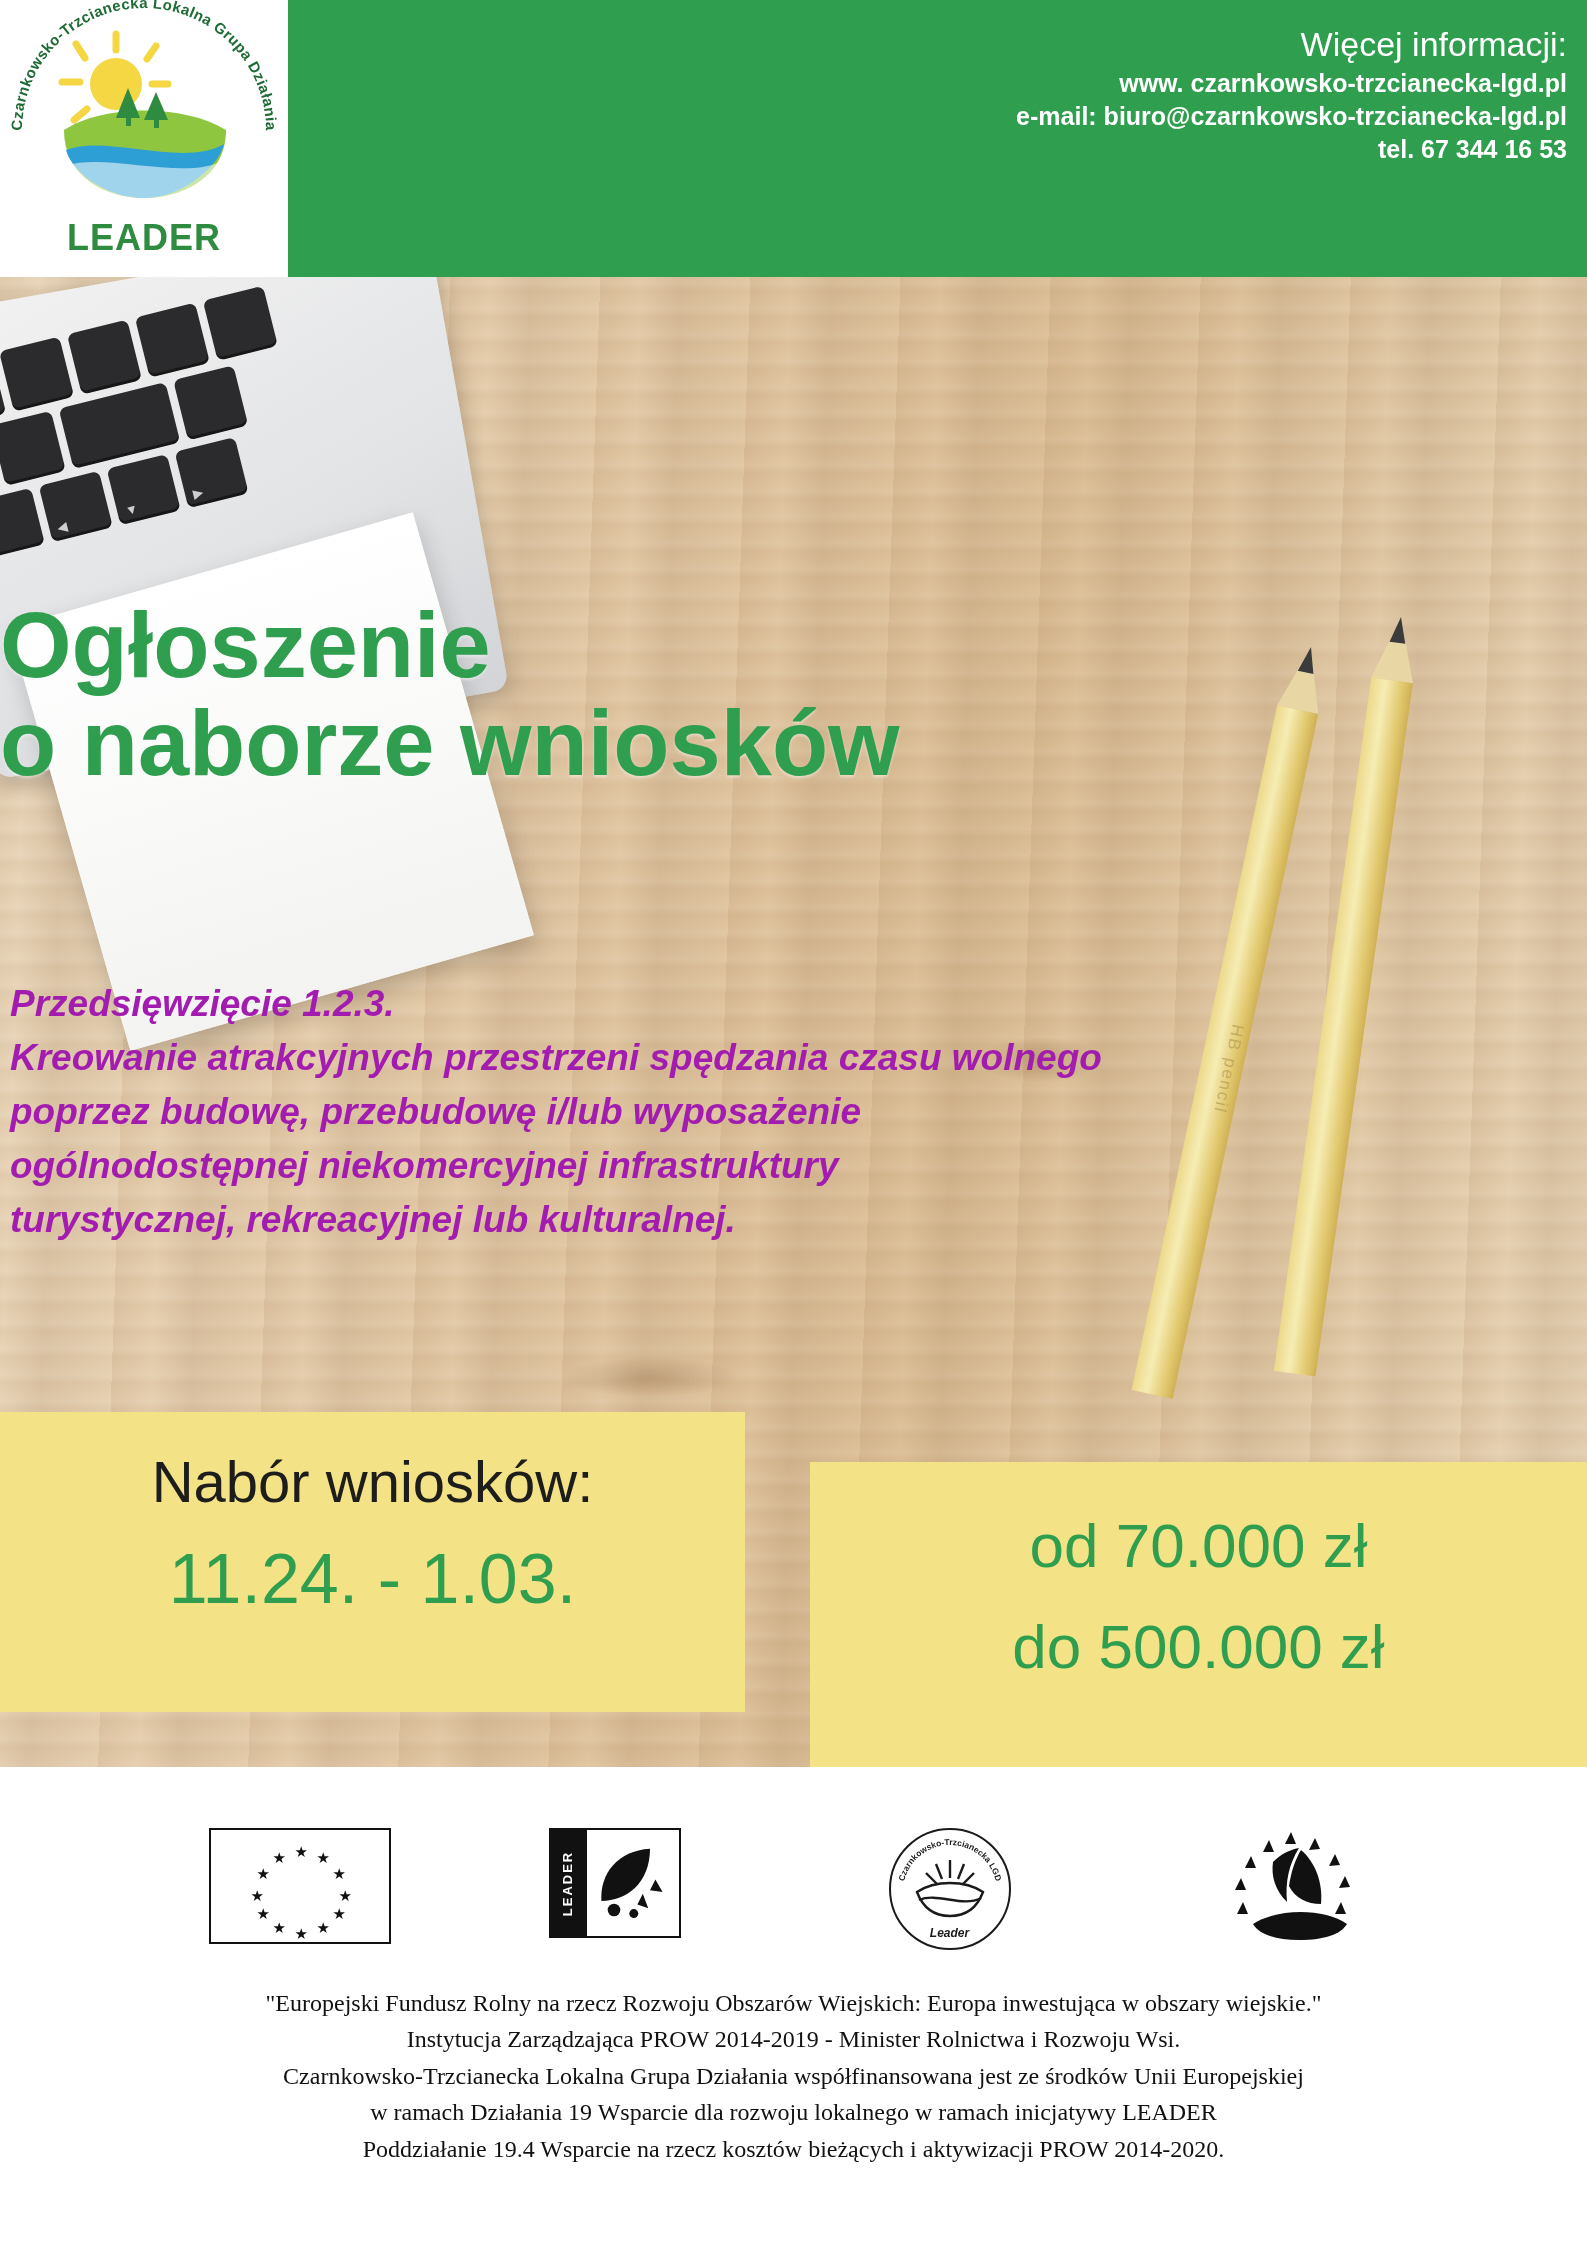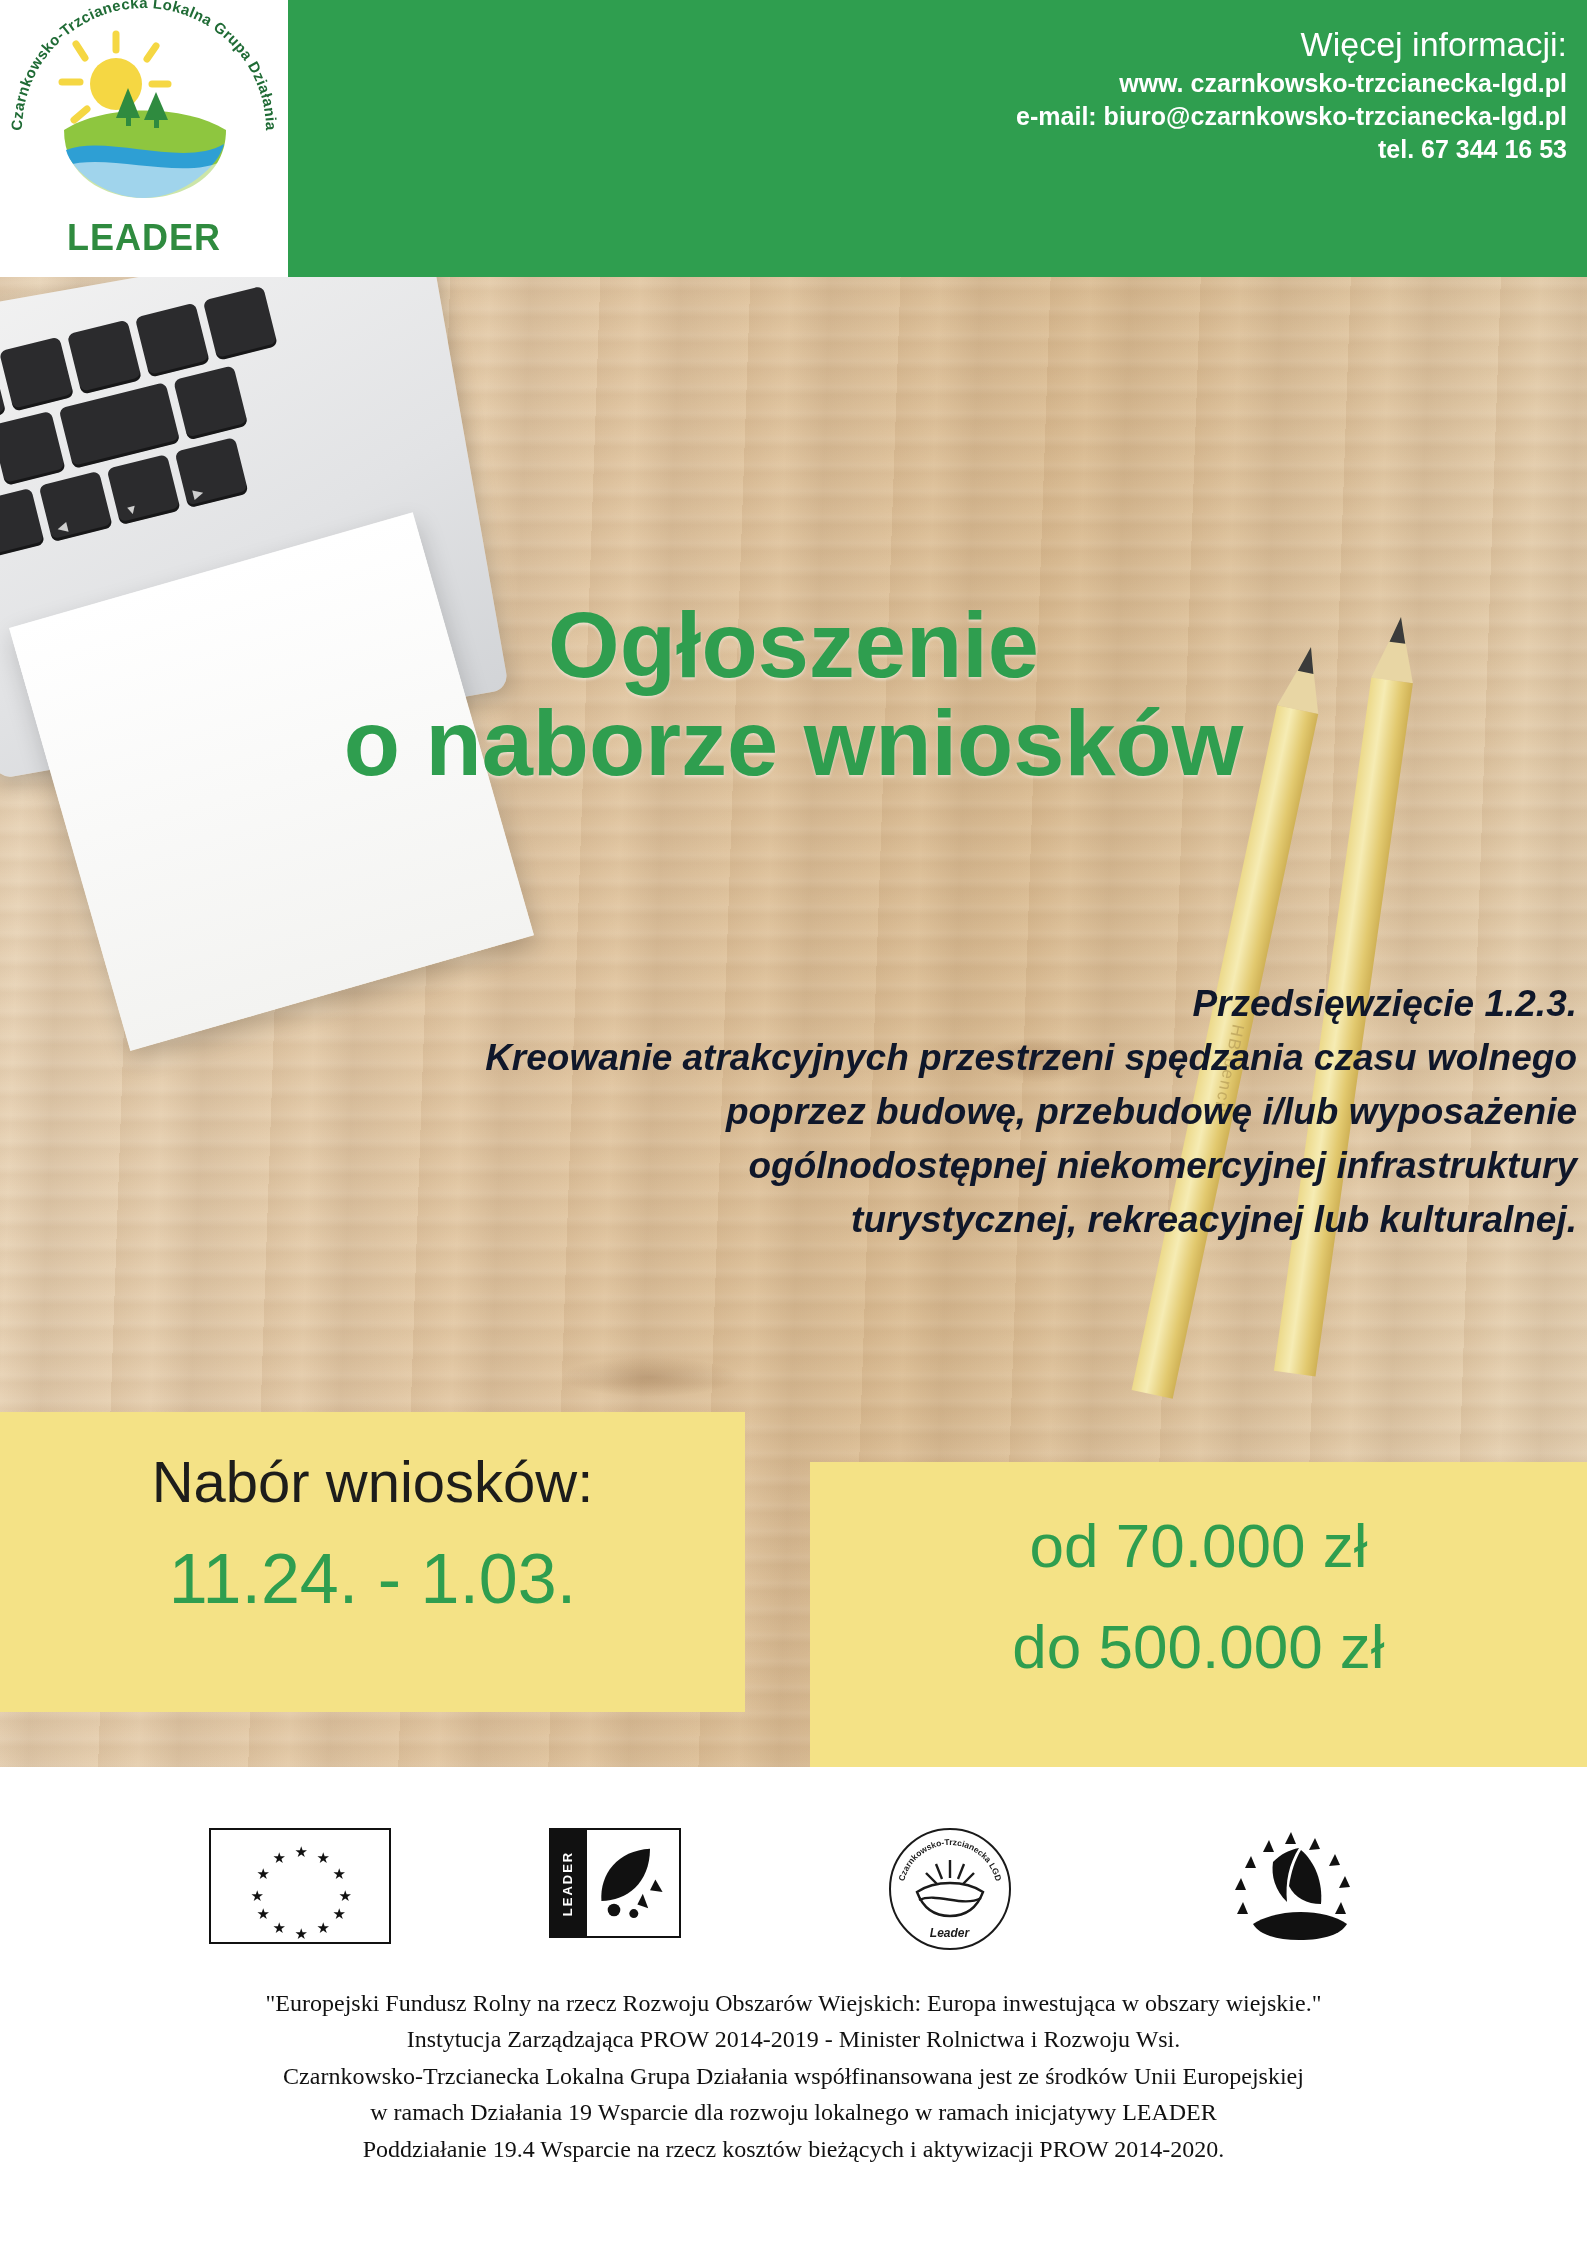--- a/index.html
+++ b/index.html
@@ -181,35 +181,35 @@
     letter-spacing: 2px;
     opacity: 0.75;
     text-align: center;
   }
 
   
   .headline {
     position: absolute;
     left: 0; right: 0;
     top: 320px;
-    text-align: center;
+    text-align: left;
     color: #2f9e4f;
     font-weight: bold;
     line-height: 1.06;
     font-size: 92px;
     text-shadow: 0 2px 3px rgba(255,255,255,0.45);
   }
   .headline .l2 { display: block; }
 
   .subhead {
     position: absolute;
     left: 0; right: 0;
     top: 700px;
-    text-align: right;
-    color: #0f172a;
+    text-align: left;
+    color: #a21caf;
     font-weight: bold;
     font-style: italic;
     font-size: 37px;
     line-height: 1.46;
     padding: 0 10px;
   }
 
   
   .yellow {
     position: absolute;

